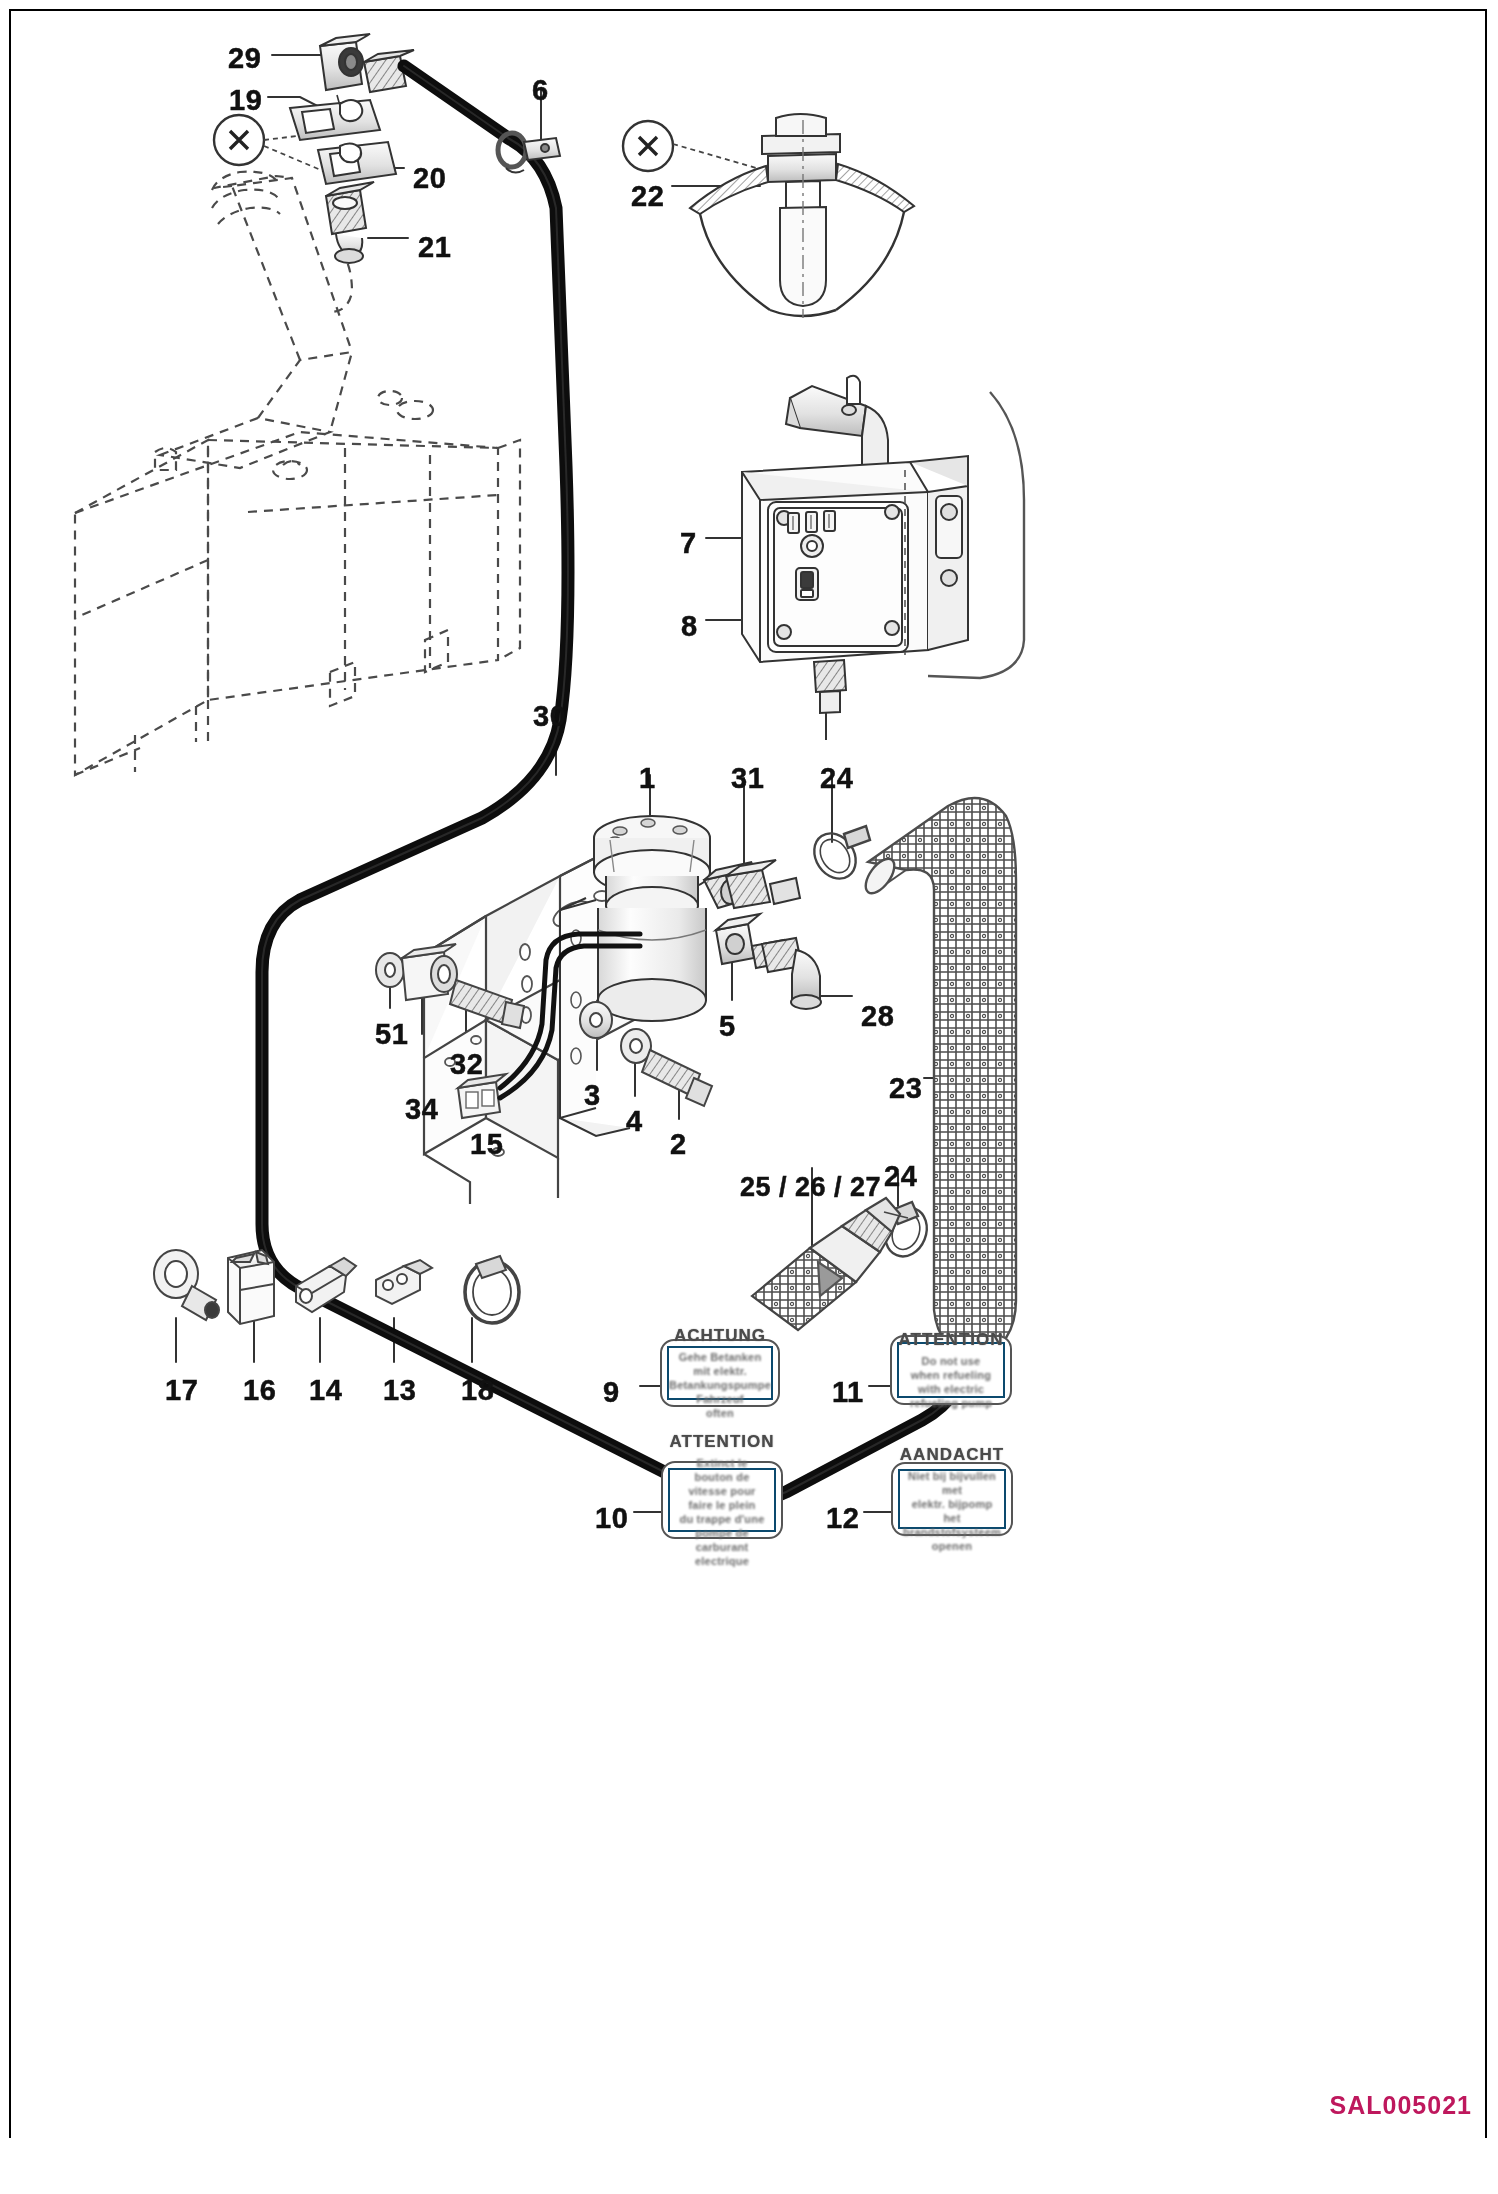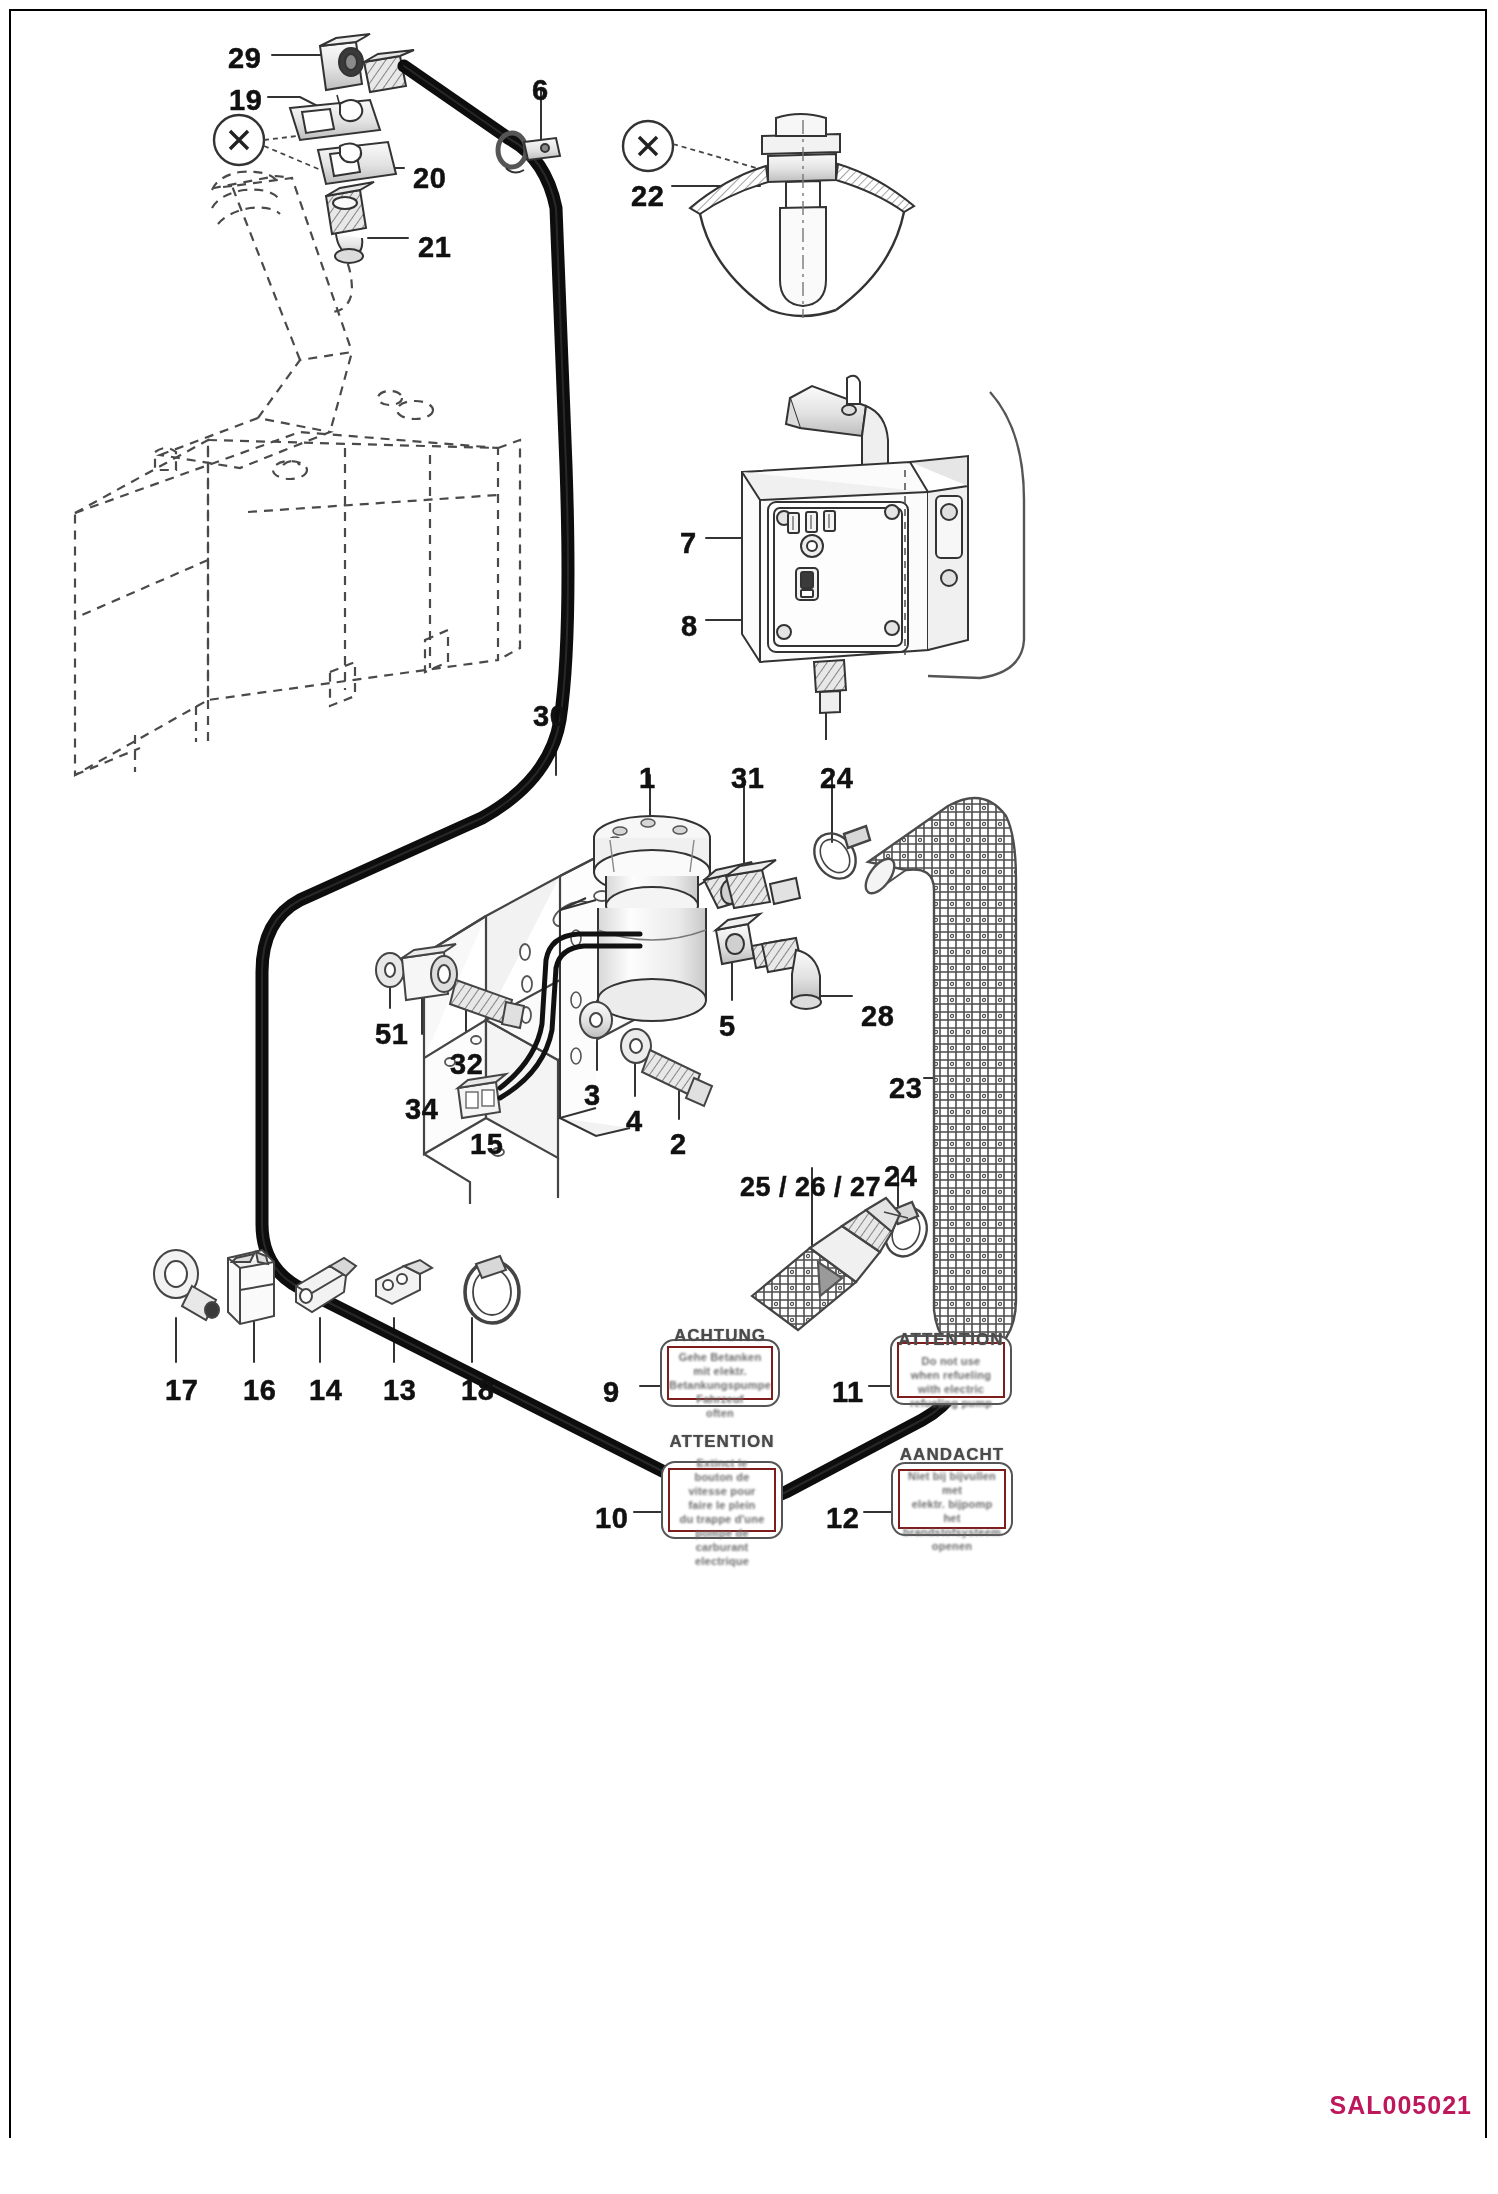--- a/index.html
+++ b/index.html
@@ -39,21 +39,21 @@
   .label-plate{
     position:absolute;
     border:2px solid #555;
     border-radius:14px;
     background:#fff;
     box-sizing:border-box;
     padding:5px;
   }
   .label-inner{
     width:100%;height:100%;
-    border:2px solid #7f1d1d;
+    border:2px solid #0c4a6e;
     box-sizing:border-box;
     display:flex;flex-direction:column;
     align-items:center;justify-content:center;
     padding:4px 6px;
   }
   .label-title{
     font-family:"Liberation Sans",sans-serif;
     font-weight:bold;
     font-size:17px;
     color:#4a4a4a;

